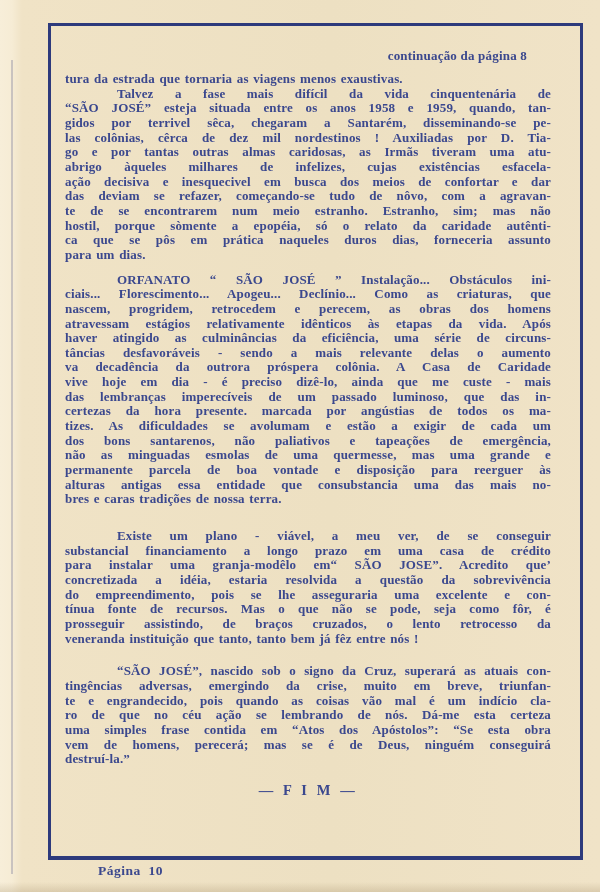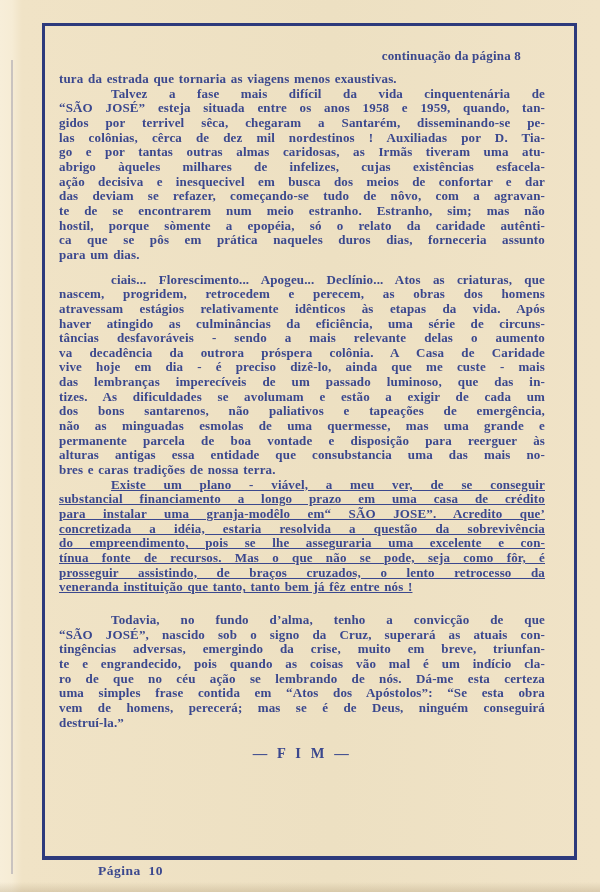--- a/index.html
+++ b/index.html
@@ -14,21 +14,21 @@
   }
   .paper::after{
     content:"";position:absolute;left:0;right:0;bottom:0;height:10px;
     background:linear-gradient(180deg,rgba(0,0,0,0) 0%,rgba(120,95,55,0.18) 100%);
   }
   .page-edge-line{
     position:absolute;left:11px;top:60px;bottom:18px;width:2px;
     background:rgba(85,90,135,0.28);
   }
   .frame{
-    position:absolute;left:42px;top:23px;width:529px;height:830px;
+    position:absolute;left:48px;top:23px;width:529px;height:830px;
     border:3px solid #2d3a7c;border-bottom-width:4px;
   }
   .inner{
     padding:22px 29px 0 14px;
     color:#3b488e;
   }
   .continuation{
     text-align:right;padding-right:24px;
     font-weight:700;font-size:13px;line-height:15px;
     letter-spacing:0.2px;
@@ -36,21 +36,21 @@
   }
   .body-text{
     font-size:13px;font-weight:700;letter-spacing:0.15px;word-spacing:1.2px;
   }
   .para{margin:0;}
   .line{line-height:14.65px;white-space:normal;}
   .just{text-align:justify;text-align-last:justify;}
   .indent .line:first-child{text-indent:52px;}
   .gap-sm{margin-top:10px;}
   .gap-md{margin-top:18px;}
-  .gap-lg{text-decoration:underline;}
+  .gap-lg{margin-top:22px;}
   .fim{
     margin-top:15px;text-align:center;
     font-weight:700;font-size:14.5px;letter-spacing:2.5px;
   }
   .pagenum{
     position:absolute;left:98px;top:863px;
     font-weight:700;font-size:13.5px;color:#3b488e;
     white-space:pre;letter-spacing:0.5px;
   }
 </style>
@@ -79,49 +79,50 @@
             <div class="line just">abrigo àqueles milhares de infelizes, cujas existências esfacela-</div>
             <div class="line just">ação decisiva e inesquecivel em busca dos meios de confortar e dar</div>
             <div class="line just">das deviam se refazer, começando-se tudo de nôvo, com a agravan-</div>
             <div class="line just">te de se encontrarem num meio estranho. Estranho, sim; mas não</div>
             <div class="line just">hostil, porque sòmente a epopéia, só o relato da caridade autênti-</div>
             <div class="line just">ca que se pôs em prática naqueles duros dias, forneceria assunto</div>
             <div class="line">para um dias.</div>
           </div>
 
         <div class="para indent gap-sm">
-            <div class="line just">ciais... Florescimento... Apogeu... Declínio... Atos as criaturas, que</div>
+            <div class="line just">ORFANATO “ SÃO JOSÉ ” Instalação... Obstáculos ini-</div>
+            <div class="line just">ciais... Florescimento... Apogeu... Declínio... Como as criaturas, que</div>
             <div class="line just">nascem, progridem, retrocedem e perecem, as obras dos homens</div>
             <div class="line just">atravessam estágios relativamente idênticos às etapas da vida. Após</div>
             <div class="line just">haver atingido as culminâncias da eficiência, uma série de circuns-</div>
             <div class="line just">tâncias desfavoráveis - sendo a mais relevante delas o aumento</div>
             <div class="line just">va decadência da outrora próspera colônia. A Casa de Caridade</div>
             <div class="line just">vive hoje em dia - é preciso dizê-lo, ainda que me custe - mais</div>
             <div class="line just">das lembranças imperecíveis de um passado luminoso, que das in-</div>
+            <div class="line just">certezas da hora presente. marcada por angústias de todos os ma-</div>
             <div class="line just">tizes. As dificuldades se avolumam e estão a exigir de cada um</div>
             <div class="line just">dos bons santarenos, não paliativos e tapeações de emergência,</div>
             <div class="line just">não as minguadas esmolas de uma quermesse, mas uma grande e</div>
             <div class="line just">permanente parcela de boa vontade e disposição para reerguer às</div>
             <div class="line just">alturas antigas essa entidade que consubstancia uma das mais no-</div>
             <div class="line">bres e caras tradições de nossa terra.</div>
           </div>
 
         <div class="para indent gap-lg">
             <div class="line just">Existe um plano - viável, a meu ver, de se conseguir</div>
             <div class="line just">substancial financiamento a longo prazo em uma casa de crédito</div>
             <div class="line just">para instalar uma granja-modêlo em“ SÃO JOSE”. Acredito que’</div>
             <div class="line just">concretizada a idéia, estaria resolvida a questão da sobrevivência</div>
             <div class="line just">do empreendimento, pois se lhe asseguraria uma excelente e con-</div>
             <div class="line just">tínua fonte de recursos. Mas o que não se pode, seja como fôr, é</div>
             <div class="line just">prosseguir assistindo, de braços cruzados, o lento retrocesso da</div>
             <div class="line">veneranda instituição que tanto, tanto bem já fêz entre nós !</div>
           </div>
 
         <div class="para indent gap-md">
-            <div class="line just">Todavia, no fundo d’alma, tenho a convicção de que</div>
             <div class="line just">“SÃO JOSÉ”, nascido sob o signo da Cruz, superará as atuais con-</div>
             <div class="line just">tingências adversas, emergindo da crise, muito em breve, triunfan-</div>
             <div class="line just">te e engrandecido, pois quando as coisas vão mal é um indício cla-</div>
             <div class="line just">ro de que no céu ação se lembrando de nós. Dá-me esta certeza</div>
             <div class="line just">uma simples frase contida em “Atos dos Apóstolos”: “Se esta obra</div>
             <div class="line just">vem de homens, perecerá; mas se é de Deus, ninguém conseguirá</div>
             <div class="line">destruí-la.”</div>
           </div>
 
         <div class="fim">— F I M —</div>

